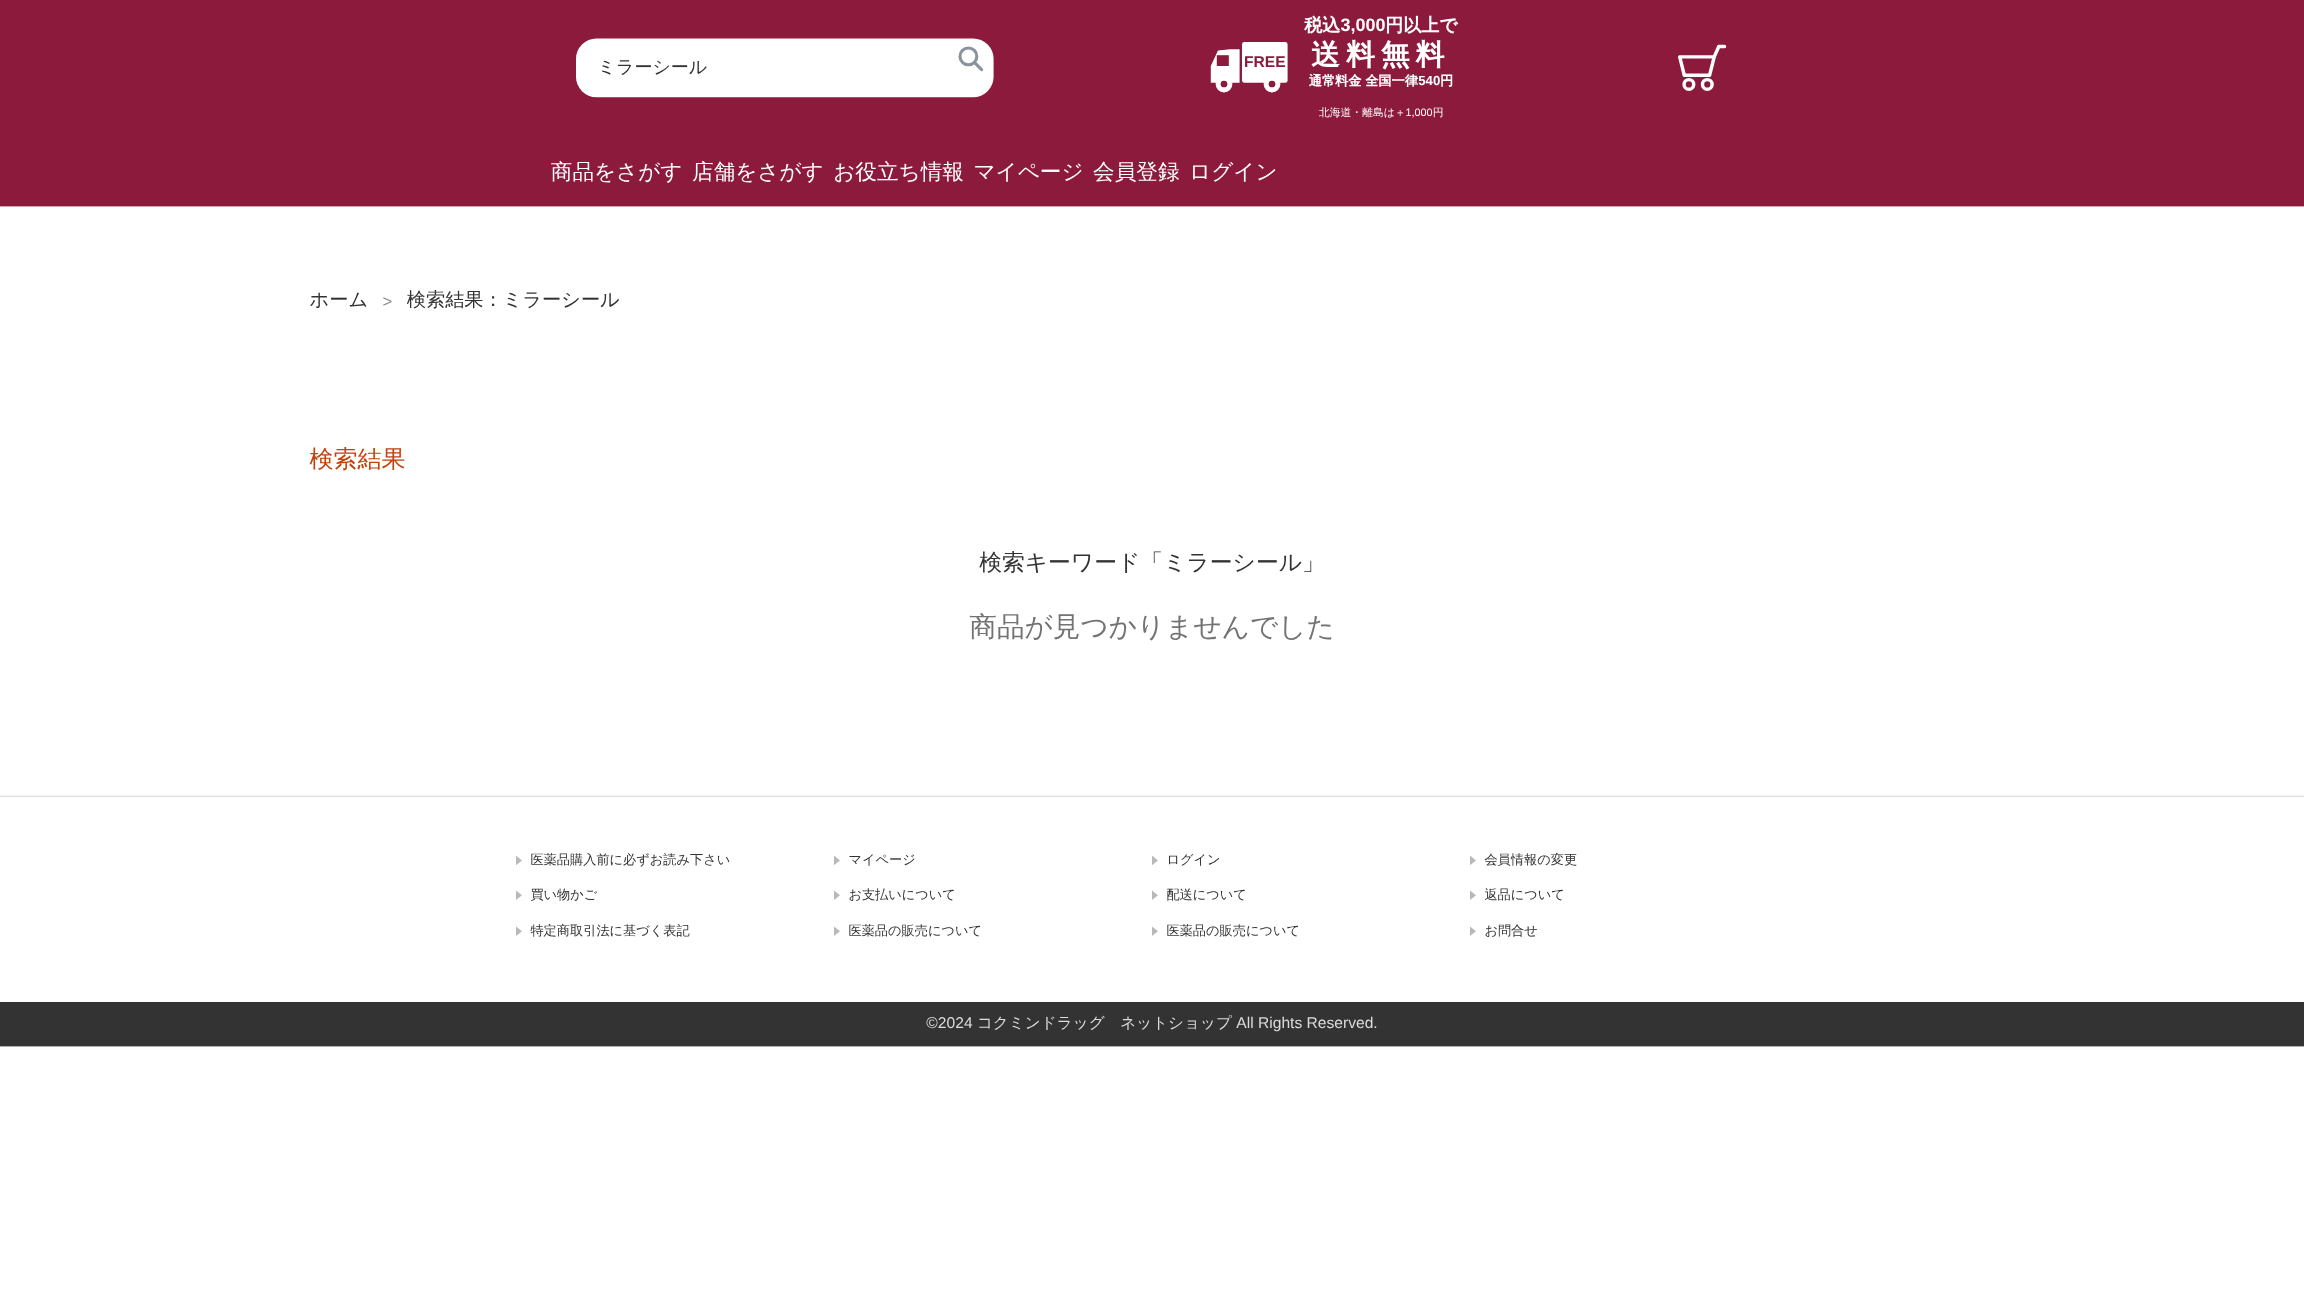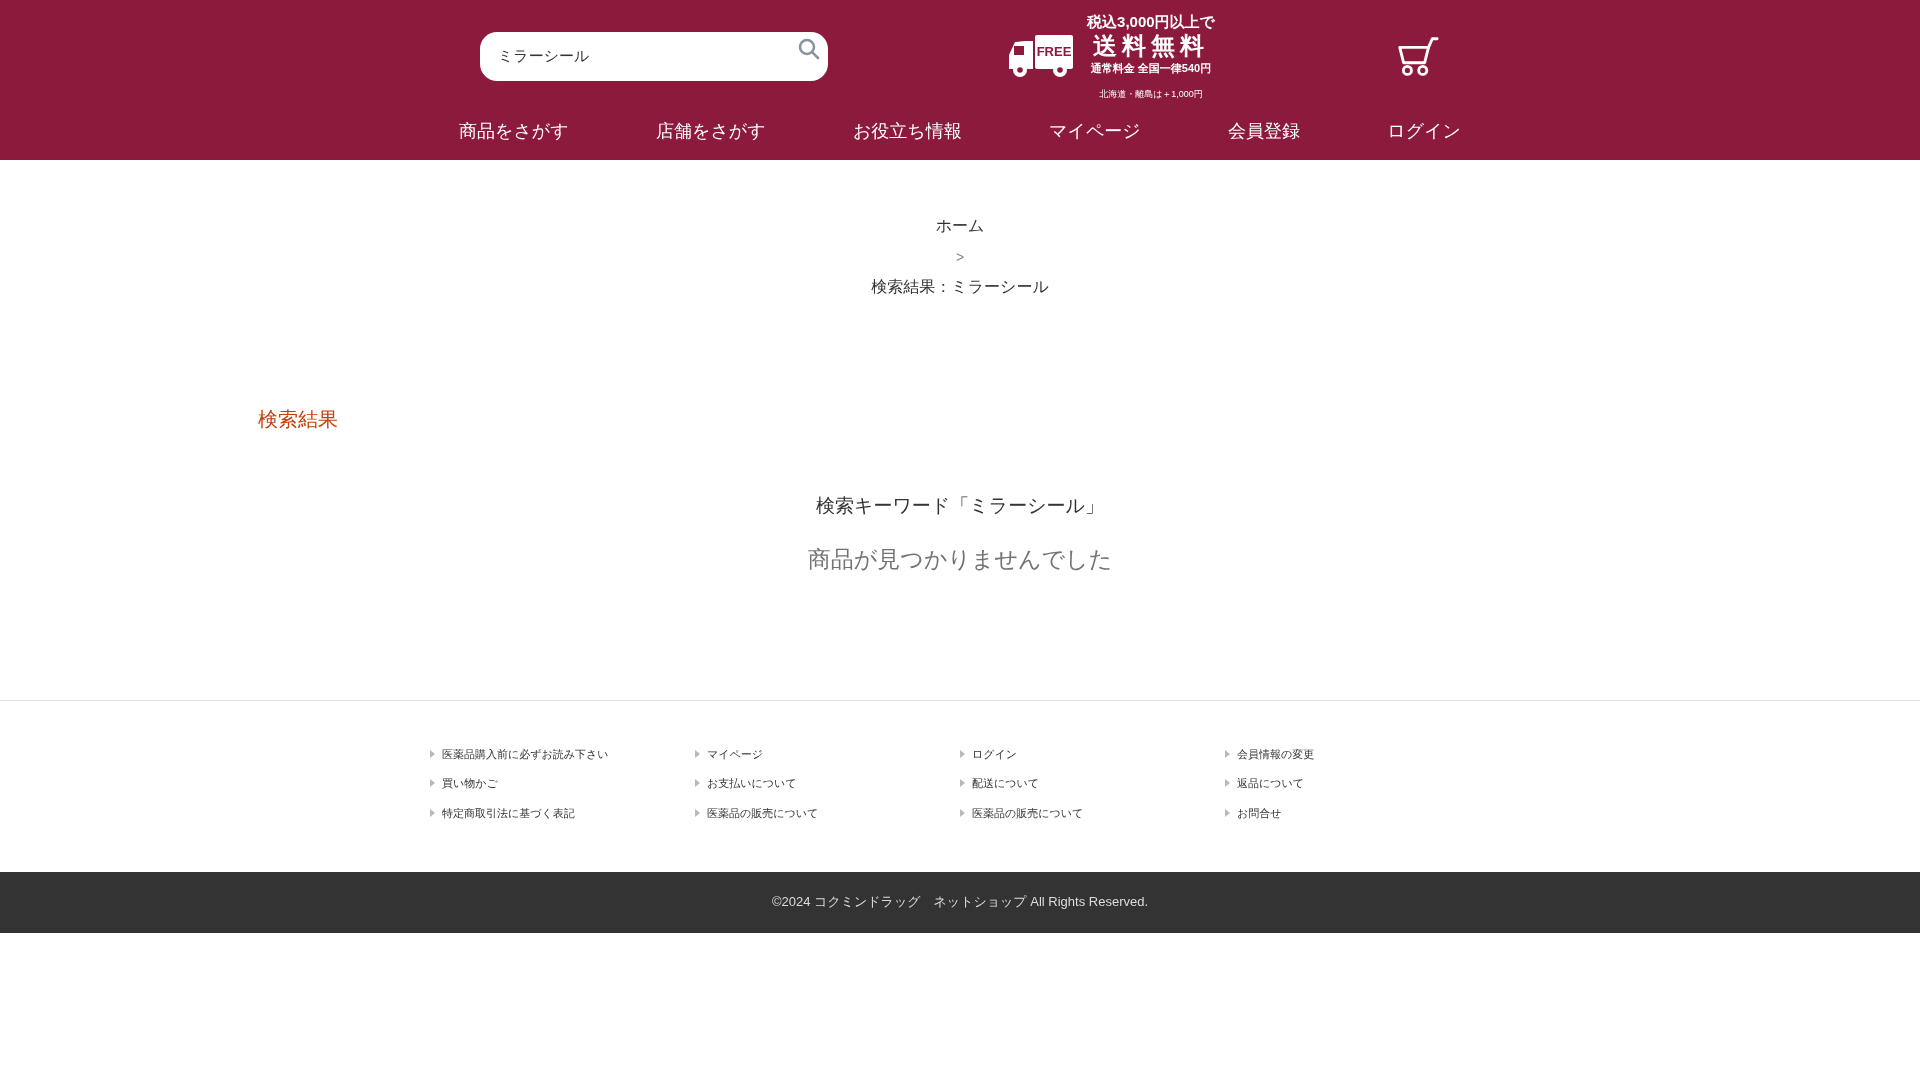--- a/index.html
+++ b/index.html
@@ -32,31 +32,31 @@
   .shipping-text { text-align:center; line-height:1.15; }
   .ship-line1 { font-size:15px; font-weight:bold; }
   .ship-line2 { font-size:24px; font-weight:bold; letter-spacing:5px; margin:2px 0 3px; }
   .ship-line3 { font-size:11px; font-weight:bold; }
   .ship-line4 { font-size:9px; margin-top:14px; }
 
   .cart-button { background:transparent; border:none; cursor:pointer; }
   .cart-icon { width:46px; height:44px; display:block; }
 
   .main-nav {
-    width:1010px; margin:4px auto; display:flex; align-items:center;
-    justify-content:space-between; height:58px;
+    width:1010px; margin:16px auto; display:flex; align-items:center;
+    justify-content:flex-start; height:58px;
   }
   .nav-item {
     color:#fff; font-size:18px; text-decoration:none; cursor:pointer;
     padding:6px 4px;
   }
 
   
   .content-wrap { width:1404px; margin:0 auto; }
-  .breadcrumb { padding-top:52px; font-size:16px; display:flex; gap:12px; align-items:center;flex-direction:column; }
+  .breadcrumb { padding-top:52px; font-size:16px; display:flex; gap:12px; align-items:center; }
   .breadcrumb a { color:#333; text-decoration:none; cursor:pointer; }
   .crumb-sep { color:#888; font-size:14px; }
 
   
   .result-title { margin-top:108px; font-size:20px; font-weight:normal; color:#c2410c; }
   .result-message { text-align:center; margin-top:60px; }
   .keyword-line { font-size:19px; color:#333; }
   .noresult-line { font-size:23px; color:#737373; margin-top:25px; }
   .main-spacer { height:125px; }
 
@@ -71,21 +71,21 @@
     font-size:11px; color:#333; text-decoration:none; cursor:pointer;
     display:flex; align-items:center; gap:7px; line-height:1.3;
   }
   .link-arrow {
     width:0; height:0; border-left:5px solid #b9b9b9;
     border-top:4px solid transparent; border-bottom:4px solid transparent;
     flex:0 0 auto;
   }
 
   .copyright-bar {
-    background:#333333; height:61px; display:flex;
+    background:#333333; height:37px; display:flex;
     align-items:center; justify-content:center;
   }
   .copyright-text { color:#dcdcdc; font-size:13px; }
 </style>
 </head>
 <body>
 
 <header class="site-header">
   <div class="header-top">
 

